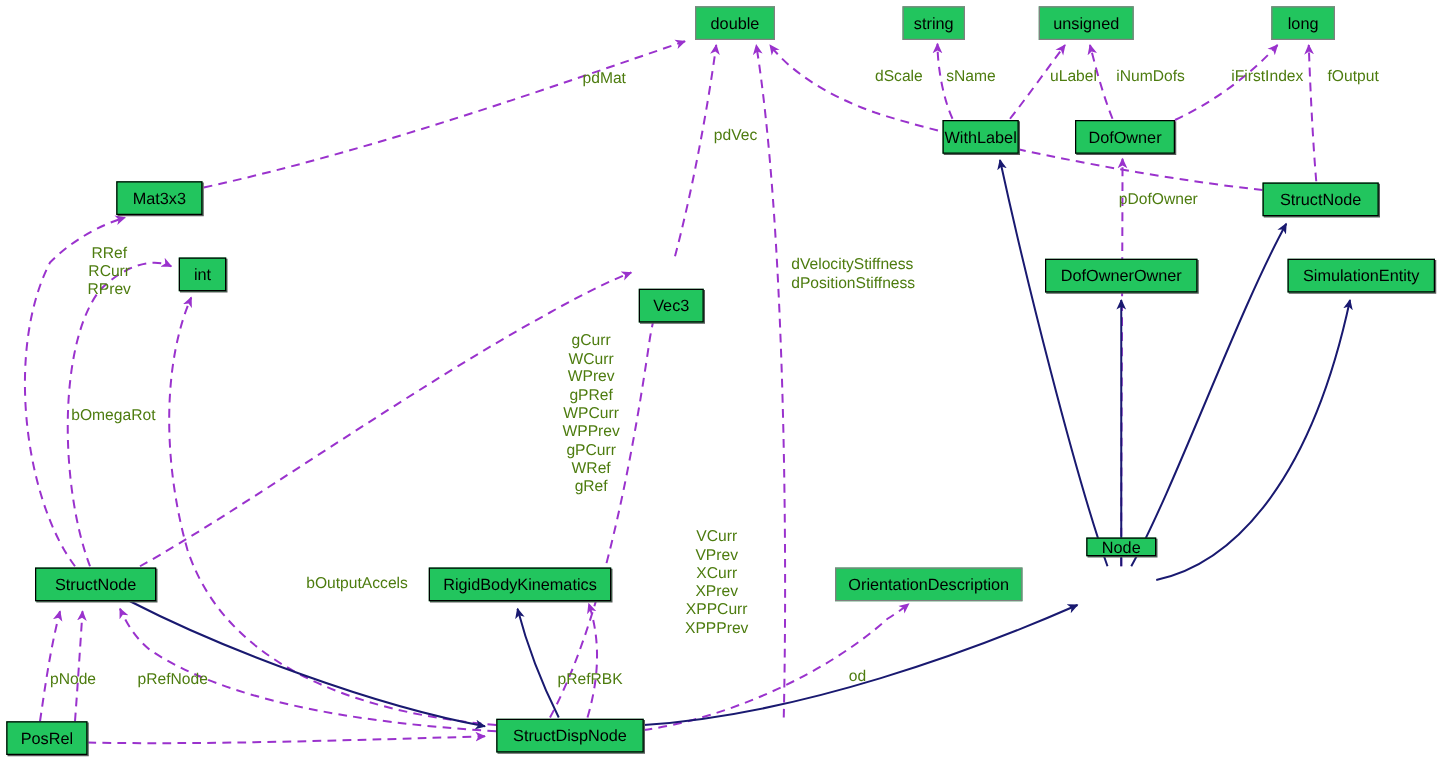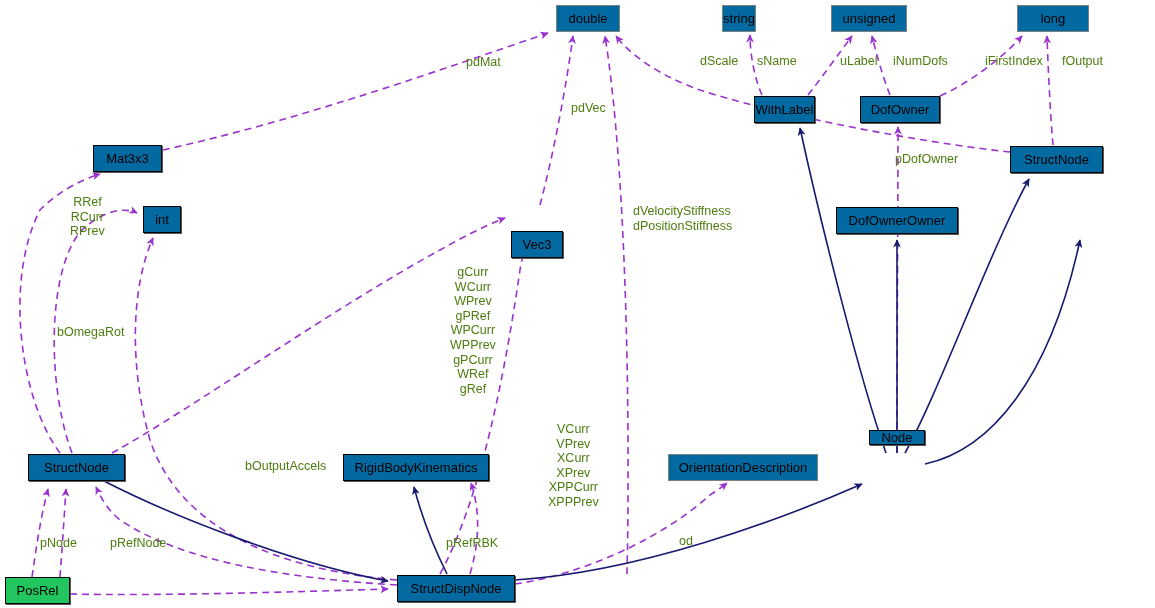--- a/index.html
+++ b/index.html
@@ -24,21 +24,21 @@
     pointer-events: none;
   }
   .node-box {
     position: absolute;
     box-sizing: border-box;
     display: flex;
     align-items: center;
     justify-content: center;
     font-size: 13px;
     color: #000000;
-    background: #0369a1;
+    background: #22c55e;
     white-space: nowrap;
     line-height: 1;
   }
   .node-box.plain {
     border: 1px solid #808080;
   }
   .node-box.strong {
     border: 1px solid #000000;
     box-shadow: 1px 1px 0 0 #5a5a5a;
   }
@@ -134,27 +134,27 @@
 
       <path d="M447,574 C430,540 420,510 414,487"></path>
 
       <path d="M104,481 C180,520 300,565 388,581"></path>
     </g>
   </svg>
 
   <div class="node-box plain" style="left:556px;top:5px;width:64px;height:27px;">
     <span>double</span>
   </div>
-  <div class="node-box plain" style="left:722px;top:5px;width:34px;height:27px;">
+  <div class="node-box plain" style="left:722px;top:5px;width:50px;height:27px;">
     <span>string</span>
   </div>
   <div class="node-box plain" style="left:831px;top:5px;width:76px;height:27px;">
     <span>unsigned</span>
   </div>
-  <div class="node-box plain" style="left:1017px;top:5px;width:72px;height:27px;text-align:center;">
+  <div class="node-box plain" style="left:1017px;top:5px;width:51px;height:27px;text-align:center;">
     <span>long</span>
   </div>
   <div class="node-box strong" style="left:754px;top:96px;width:61px;height:27px;">
     <span>WithLabel</span>
   </div>
   <div class="node-box strong" style="left:860px;top:96px;width:80px;height:27px;">
     <span>DofOwner</span>
   </div>
   <div class="node-box strong" style="left:1010px;top:146px;width:93px;height:27px;">
     <span>StructNode</span>
@@ -163,20 +163,23 @@
     <span>Mat3x3</span>
   </div>
   <div class="node-box strong" style="left:143px;top:206px;width:38px;height:27px;">
     <span>int</span>
   </div>
   <div class="node-box strong" style="left:511px;top:206px;width:52px;height:27px;margin-top:25px;">
     <span>Vec3</span>
   </div>
   <div class="node-box strong" style="left:836px;top:207px;width:122px;height:27px;">
     <span>DofOwnerOwner</span>
+  </div>
+  <div class="node-box strong" style="left:1030px;top:207px;width:118px;height:27px;">
+    <span>SimulationEntity</span>
   </div>
   <div class="node-box strong" style="left:28px;top:454px;width:97px;height:27px;">
     <span>StructNode</span>
   </div>
   <div class="node-box strong" style="left:343px;top:454px;width:146px;height:27px;">
     <span>RigidBodyKinematics</span>
   </div>
   <div class="node-box plain" style="left:668px;top:454px;width:150px;height:27px;">
     <span>OrientationDescription</span>
   </div>

